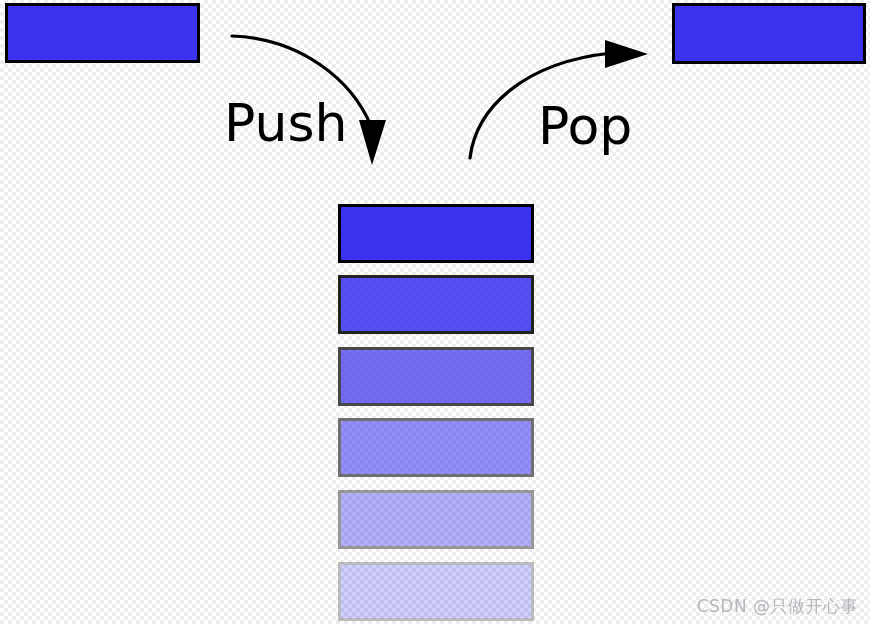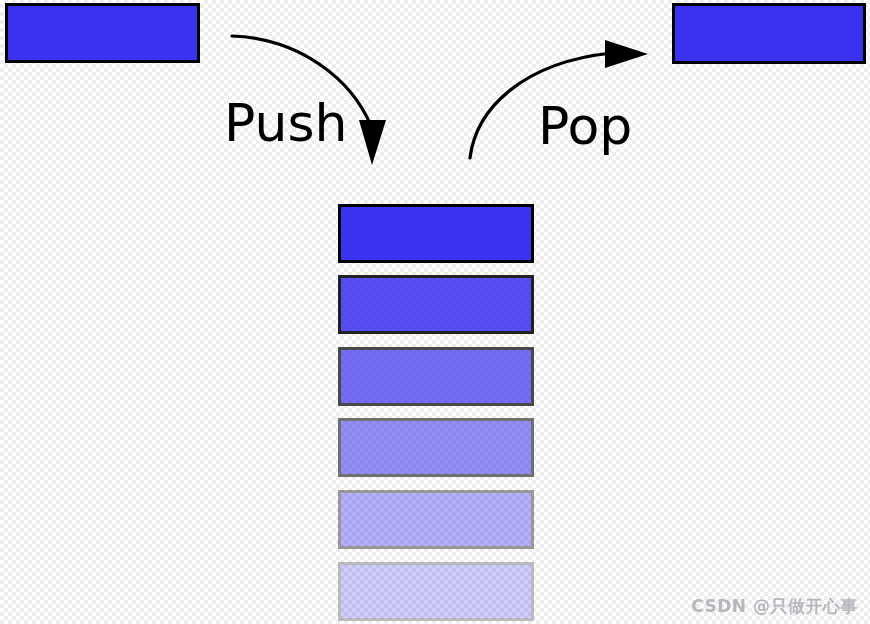--- a/index.html
+++ b/index.html
@@ -67,21 +67,20 @@
   
   .watermark {
     position: absolute;
     right: 12px;
     bottom: 6px;
     color: #b6b6bd;
     font-size: 17px;
     font-family: "DejaVu Sans", sans-serif;
     letter-spacing: 0.5px;
     white-space: nowrap;
-    font-weight: bold;
   }
 </style>
 </head>
 <body>
 
 <div id="canvas">
 
   <div class="rect io-rect" id="input-rect" style="left: 5px; top: 3px; width: 195px; height: 60px; background-color: rgb(59, 50, 240); border-color: rgb(0, 0, 0); opacity: 1;"></div>
 
   <div class="rect io-rect" id="output-rect" style="left: 672px; top: 3px; width: 194px; height: 61px; background-color: rgb(59, 50, 240); border-color: rgb(0, 0, 0); opacity: 1;"></div>

